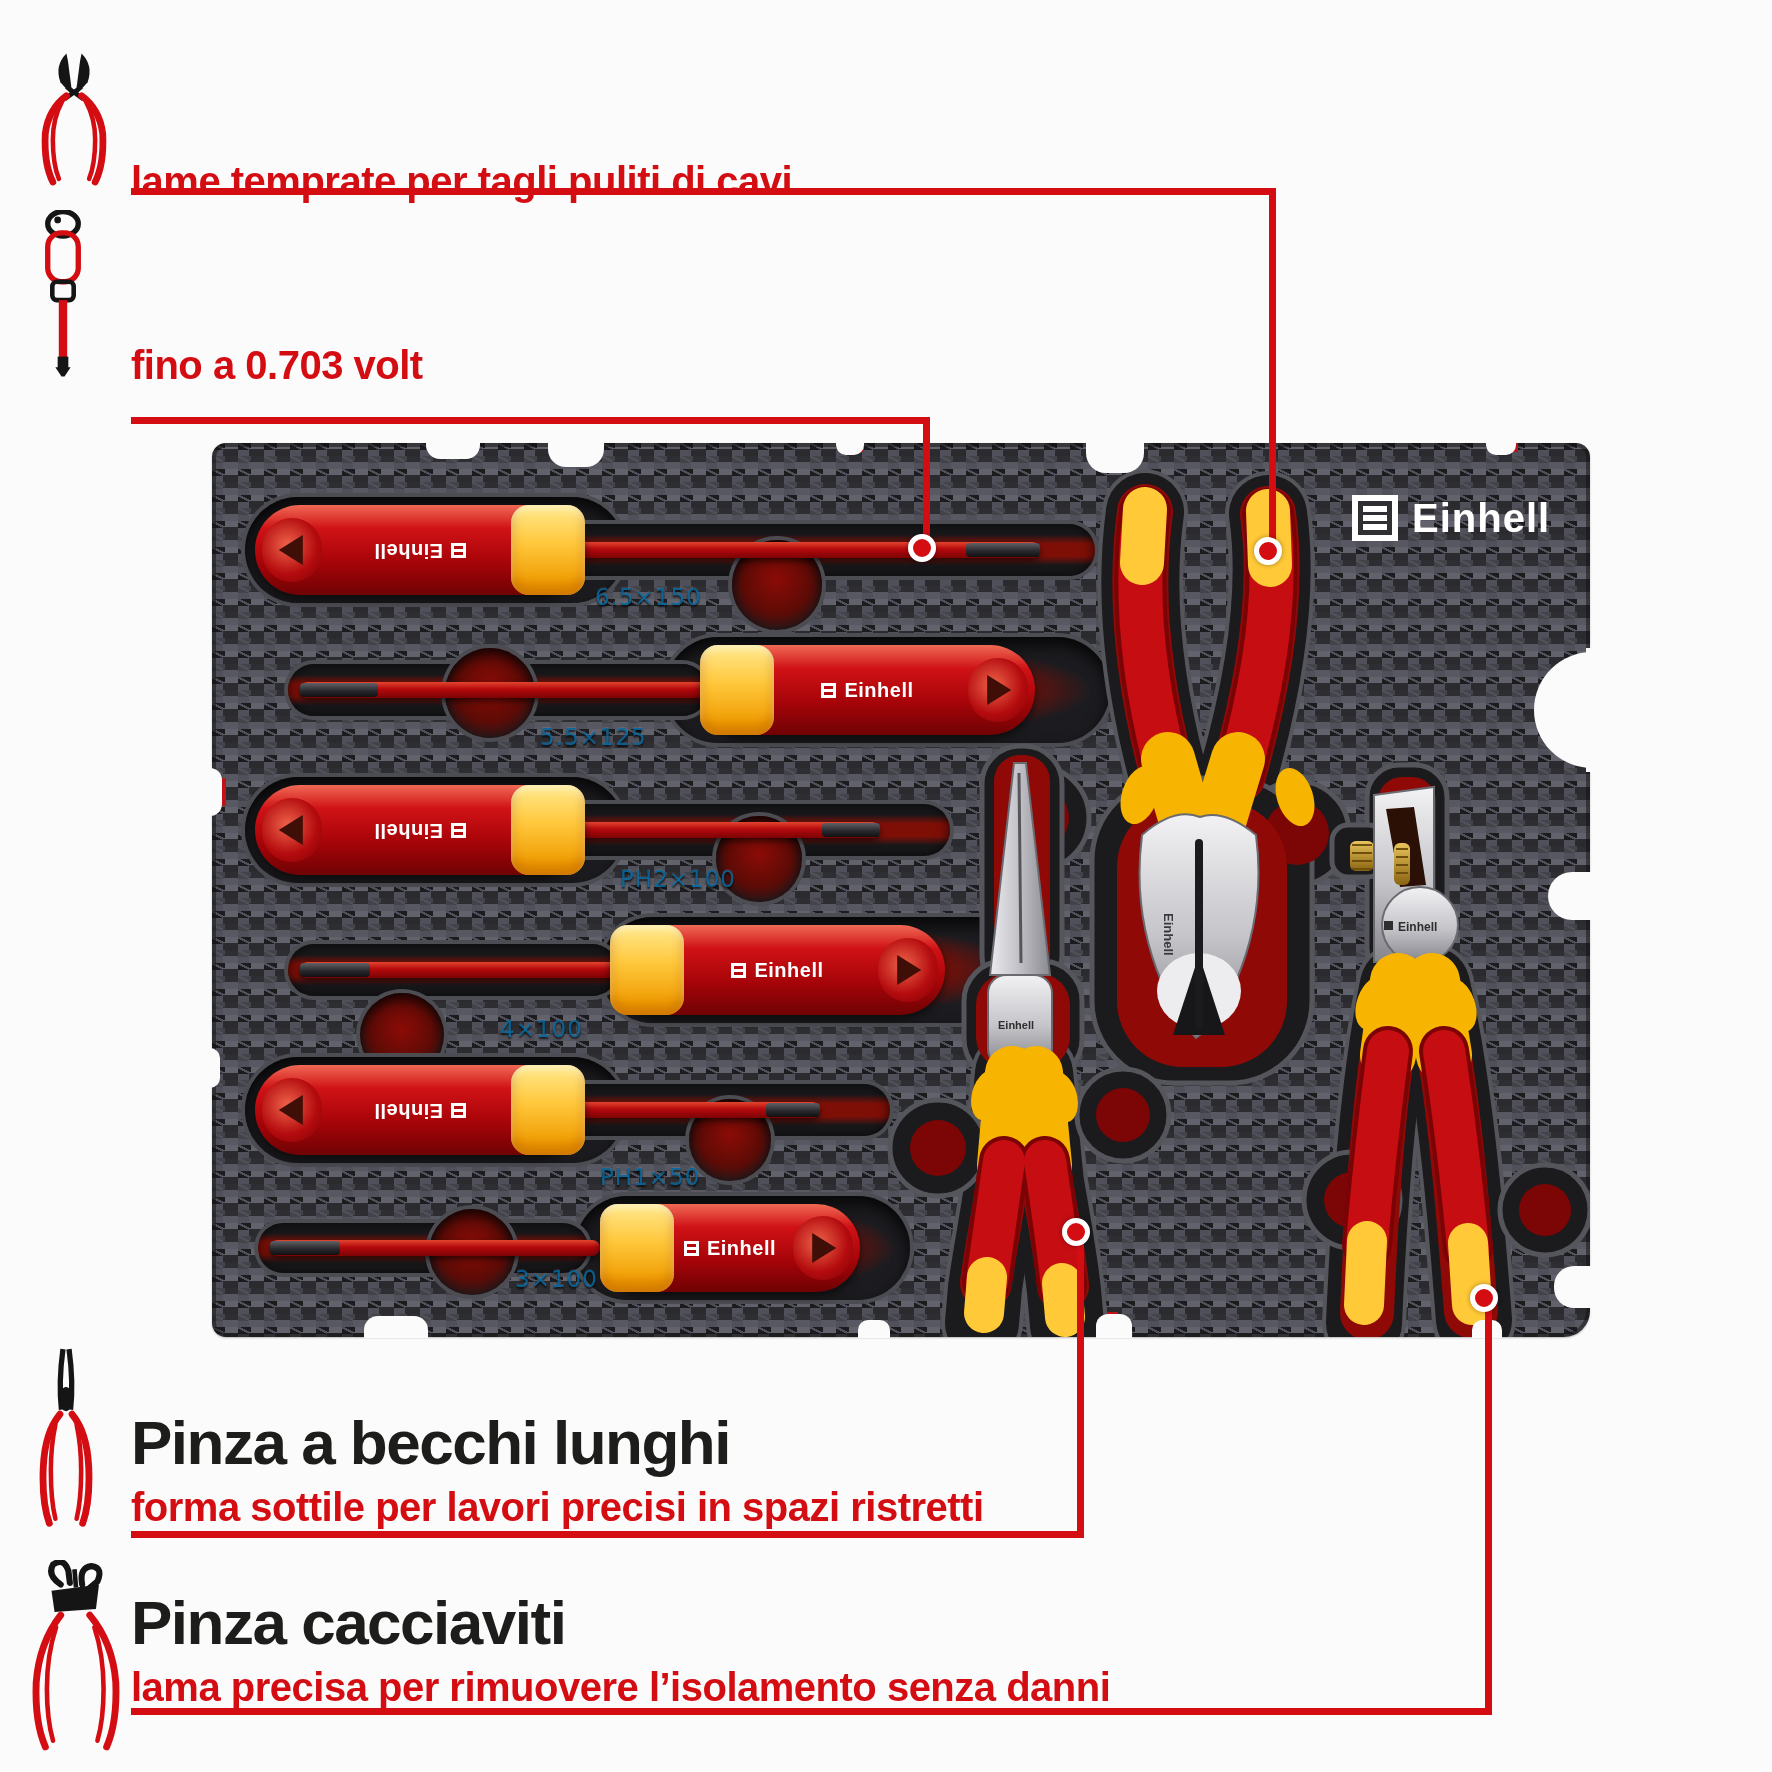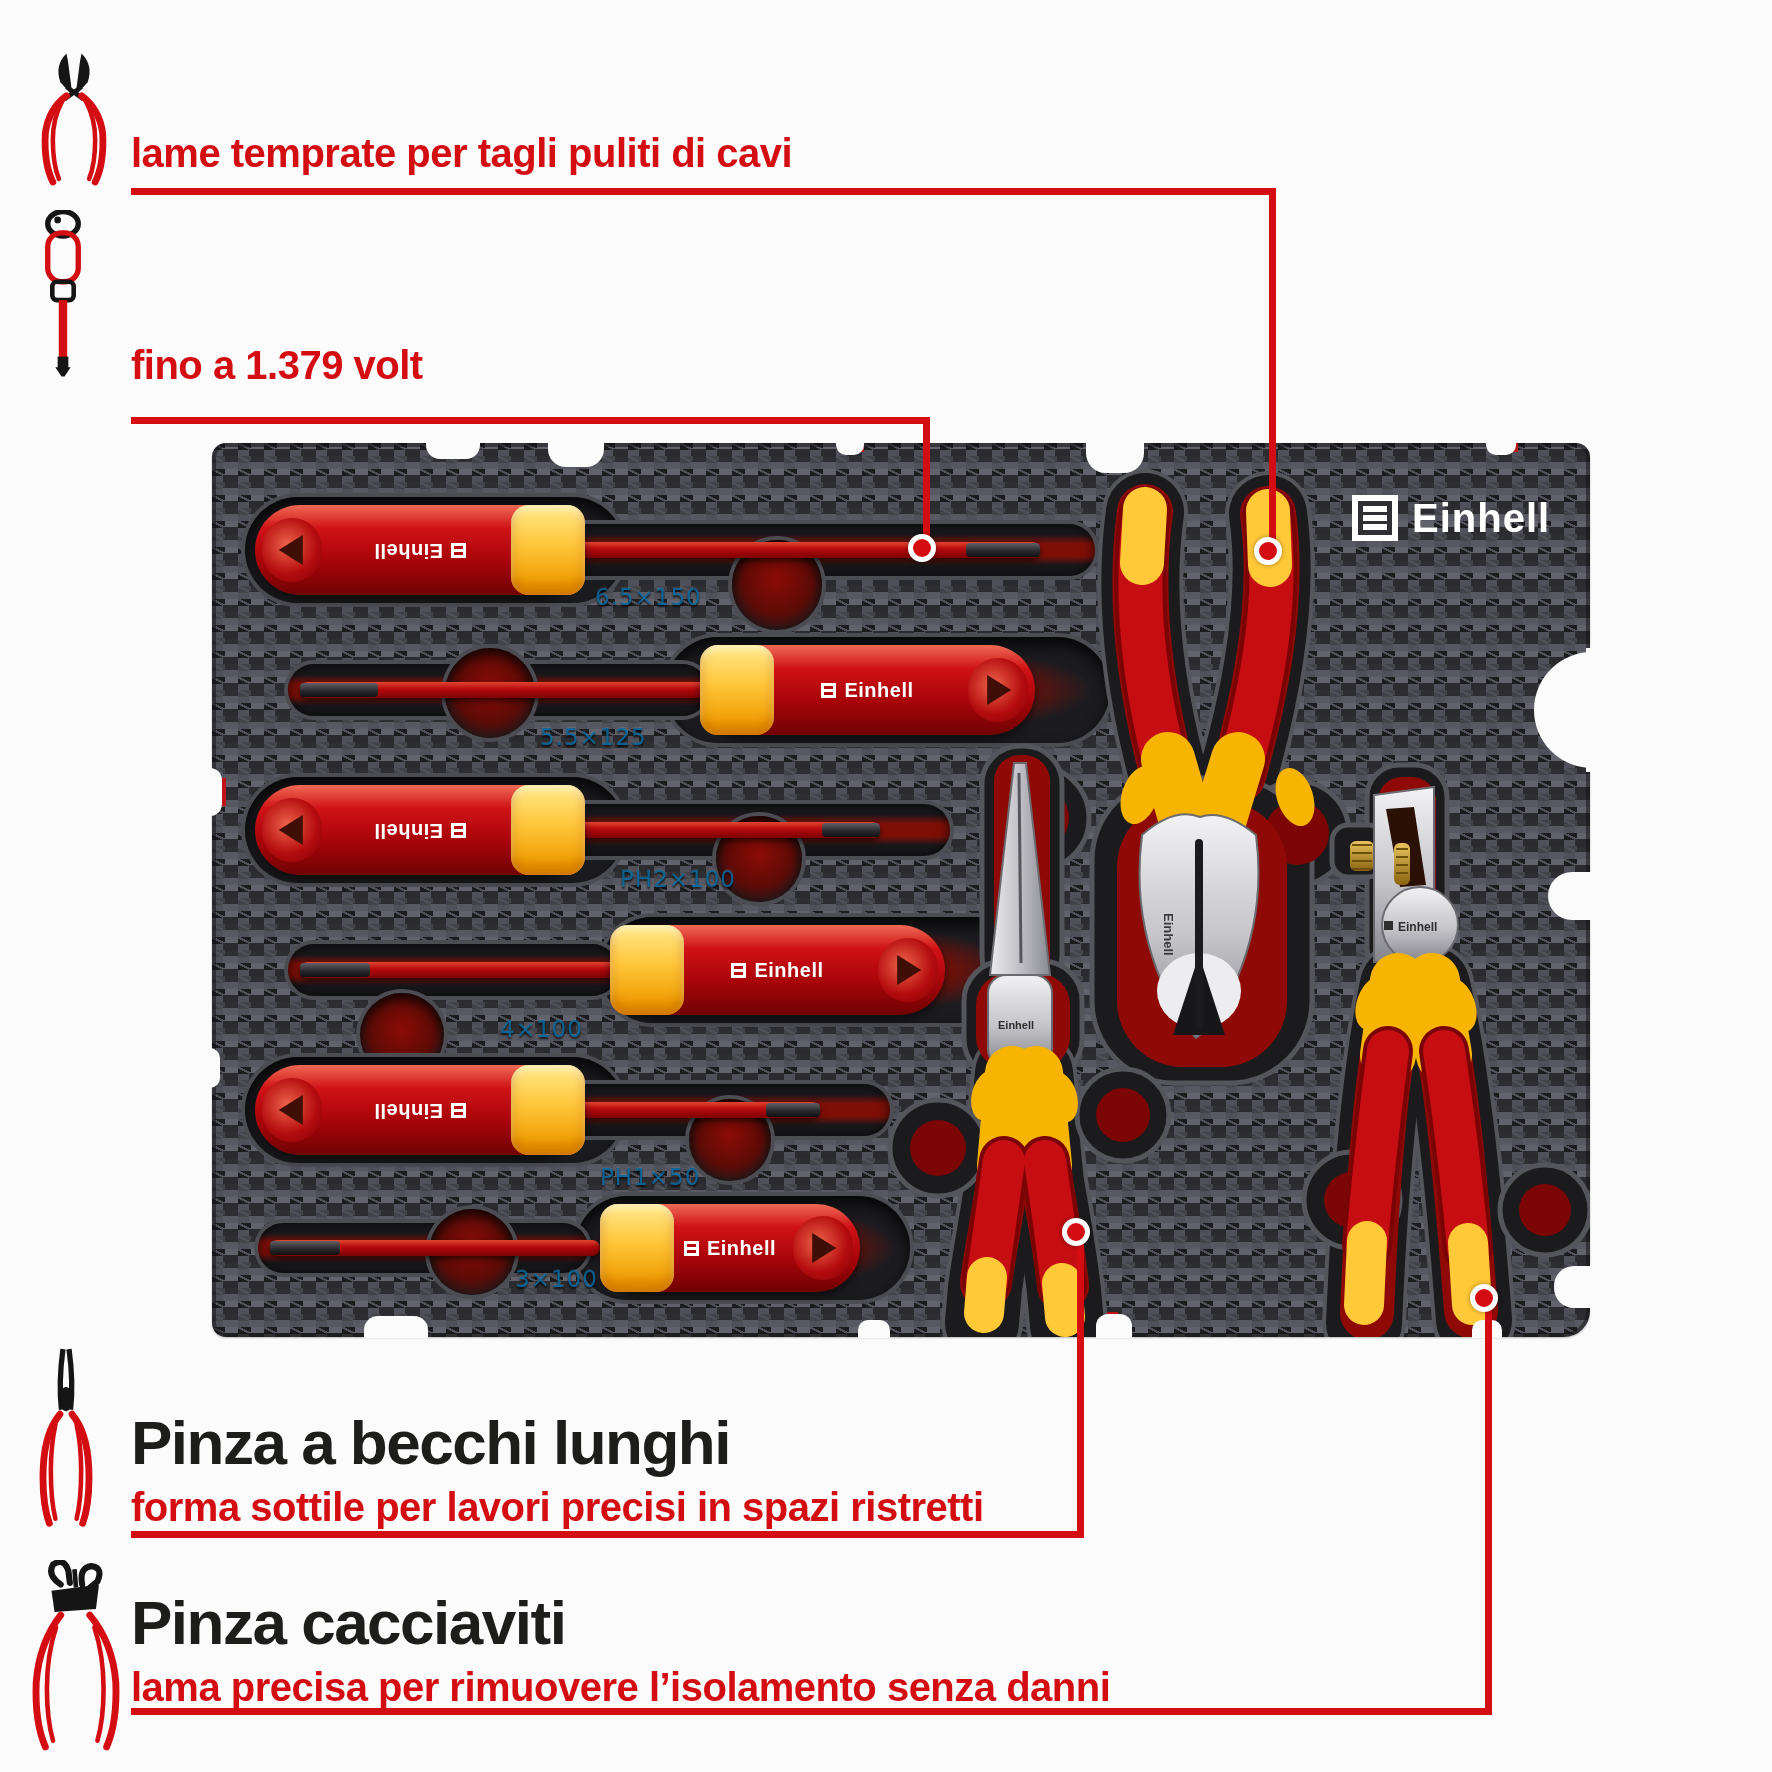--- a/index.html
+++ b/index.html
@@ -121,32 +121,32 @@
 
   <svg class="ann-icon" style="left:28px;top:52px;width:92px;height:136px" viewBox="0 0 60 90">
     <path d="M25,1 Q17,9 21,20 L29,29 L26,6 Z" fill="#151515"></path>
     <path d="M35,1 Q43,9 39,20 L31,29 L34,6 Z" fill="#151515"></path>
     <path d="M25,23 L36,31 M35,23 L24,31" stroke="#151515" stroke-width="3" fill="none"></path>
     <path d="M25,29 Q13,38 11,54 Q10,74 16,86" stroke="#d40d12" stroke-width="4.5" fill="none" stroke-linecap="round"></path>
     <path d="M35,29 Q47,38 49,54 Q50,74 44,86" stroke="#d40d12" stroke-width="4.5" fill="none" stroke-linecap="round"></path>
     <path d="M22,33 Q16,44 16,58 Q16,74 20,84" stroke="#d40d12" stroke-width="3" fill="none" stroke-linecap="round"></path>
     <path d="M38,33 Q44,44 44,58 Q44,74 40,84" stroke="#d40d12" stroke-width="3" fill="none" stroke-linecap="round"></path>
   </svg>
-  <div class="ann-sub" style="top:128px">lame temprate per tagli puliti di cavi</div>
+  <div class="ann-sub" style="top:156px">lame temprate per tagli puliti di cavi</div>
 
   <svg class="ann-icon" style="left:32px;top:210px;width:62px;height:168px" viewBox="0 0 40 110">
     <ellipse cx="20" cy="9" rx="10" ry="8" fill="none" stroke="#151515" stroke-width="3.5"></ellipse>
     <circle cx="16.5" cy="6.5" r="2.2" fill="#151515"></circle>
     <rect x="10" y="15" width="20" height="32" rx="9" fill="none" stroke="#d40d12" stroke-width="3.5"></rect>
     <rect x="13" y="47" width="14" height="12" rx="3" fill="none" stroke="#151515" stroke-width="3"></rect>
     <path d="M20,59 L20,97" stroke="#d40d12" stroke-width="5.5"></path>
     <path d="M20,96 L20,104" stroke="#151515" stroke-width="7"></path>
     <path d="M15,103 L25,103 L21,109 L19,109 Z" fill="#151515"></path>
   </svg>
-  <div class="ann-sub" style="top:340px">fino a 1.379 volt</div>
+  <div class="ann-sub" style="top:340px">fino a 0.703 volt</div>
 
   <svg class="ann-icon" style="left:34px;top:1346px;width:64px;height:194px" viewBox="0 0 42 128">
     <path d="M19,2 Q16,24 18,42" stroke="#151515" stroke-width="3.5" fill="none"></path>
     <path d="M23,2 Q26,24 24,42" stroke="#151515" stroke-width="3.5" fill="none"></path>
     <ellipse cx="21" cy="35" rx="4.5" ry="8" fill="#151515"></ellipse>
     <path d="M17,45 Q7,57 6,80 Q5,103 10,117" stroke="#d40d12" stroke-width="4.5" fill="none" stroke-linecap="round"></path>
     <path d="M25,45 Q35,57 36,80 Q37,103 32,117" stroke="#d40d12" stroke-width="4.5" fill="none" stroke-linecap="round"></path>
     <path d="M14,52 Q11,66 11,82 Q11,102 14,114" stroke="#d40d12" stroke-width="3" fill="none" stroke-linecap="round"></path>
     <path d="M28,52 Q31,66 31,82 Q31,102 28,114" stroke="#d40d12" stroke-width="3" fill="none" stroke-linecap="round"></path>
   </svg>

